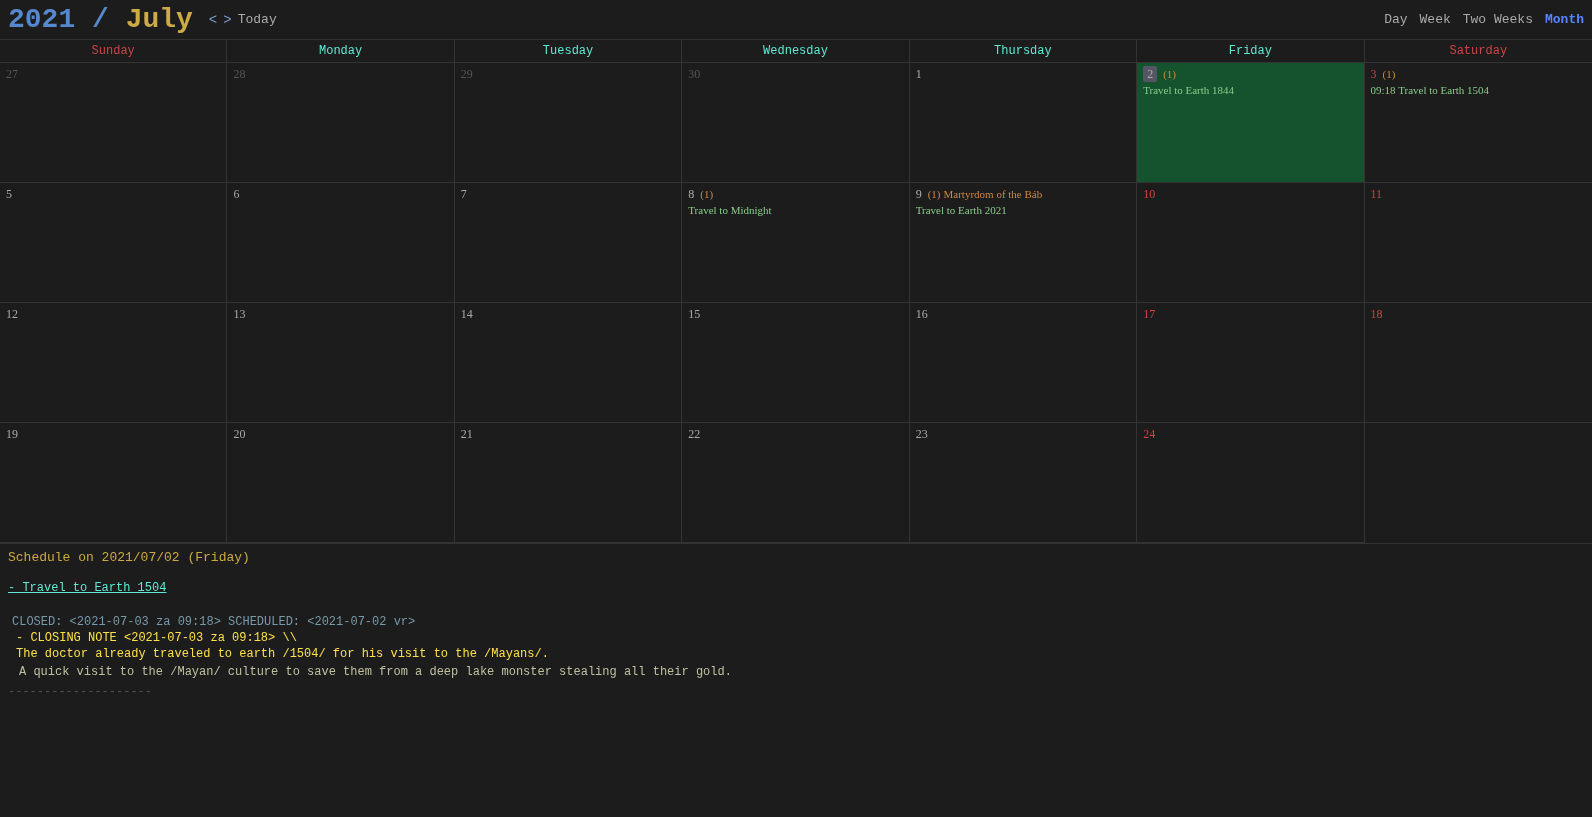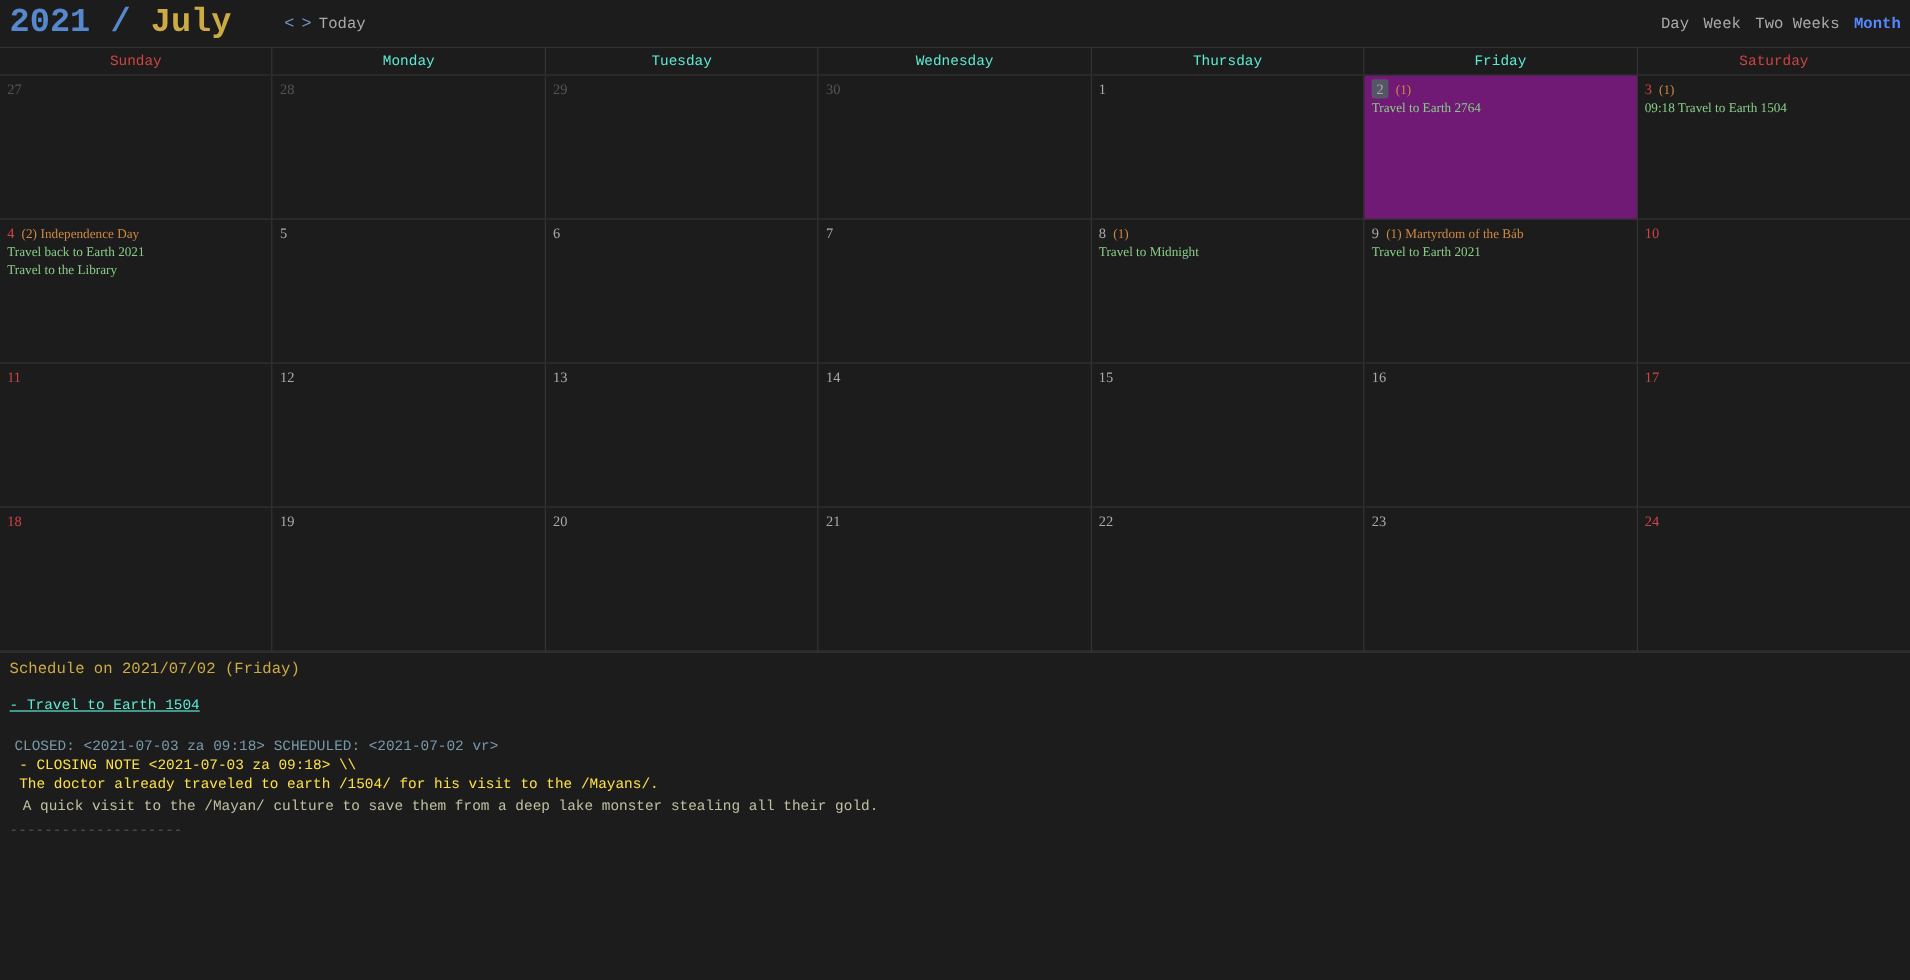--- a/index.html
+++ b/index.html
@@ -9,21 +9,20 @@
       font-family: 'Courier New', Courier, monospace;
       font-size: 12px;
       min-height: 817px;
       background-color: #1c1c1c;
     }
     #header {
       display: flex;
       align-items: center;
       padding: 4px 8px;
       background: #1c1c1c;
-      gap: 28px;
     }
     #title {
       font-size: 28px;
       font-weight: bold;
       color: #5588cc;
       margin-right: 16px;
     }
     #title span.month { color: #ccaa44; }
     #nav-buttons {
       display: flex;
@@ -188,38 +187,31 @@
   <div class="day-header saturday">Saturday</div>
 </div>
 
 <div id="calendar-grid">
 
   <div class="cal-cell other-month"><span class="day-num">27</span></div>
   <div class="cal-cell other-month"><span class="day-num">28</span></div>
   <div class="cal-cell other-month"><span class="day-num">29</span></div>
   <div class="cal-cell other-month"><span class="day-num">30</span></div>
   <div class="cal-cell"><span class="day-num">1</span></div>
-  <div class="cal-cell" style="background:#701a75;">
+  <div class="cal-cell" style="background:#14532d;">
     <span class="day-num today-cell">2</span>
     <span class="badi-num">(1)</span>
-    <div class="event">Travel to Earth 2764</div>
+    <div class="event">Travel to Earth 1844</div>
   </div>
   <div class="cal-cell">
     <span class="day-num saturday">3</span>
     <span class="badi-num">(1)</span>
     <div class="event">09:18 Travel to Earth 1504</div>
   </div>
 
-  <div class="cal-cell">
-    <span class="day-num sunday">4</span>
-    <span class="badi-num">(2)</span>
-    <span class="holiday-label"> Independence Day</span>
-    <div class="event">Travel back to Earth 2021</div>
-    <div class="event">Travel to the Library</div>
-  </div>
   <div class="cal-cell"><span class="day-num">5</span></div>
   <div class="cal-cell"><span class="day-num">6</span></div>
   <div class="cal-cell"><span class="day-num">7</span></div>
   <div class="cal-cell">
     <span class="day-num">8</span>
     <span class="badi-num">(1)</span>
     <div class="event">Travel to Midnight</div>
   </div>
   <div class="cal-cell">
     <span class="day-num">9</span>

